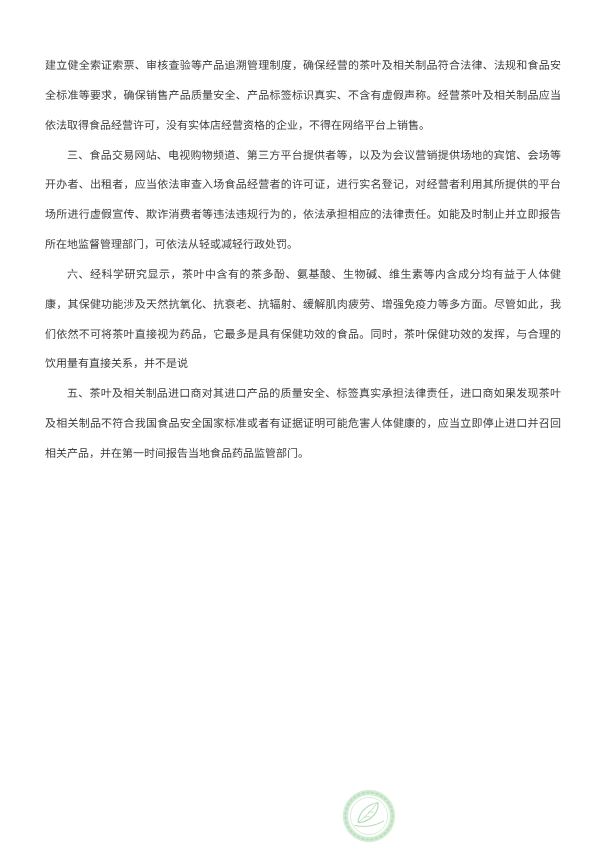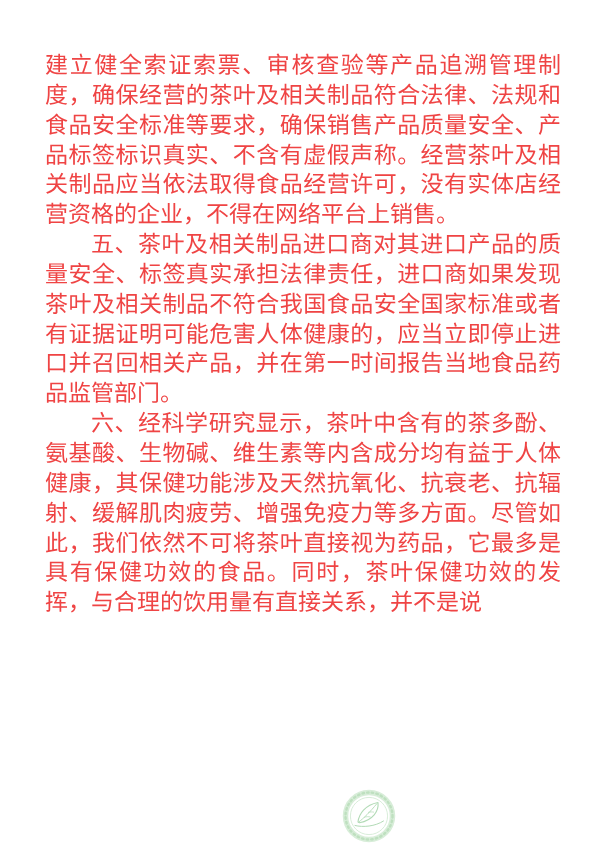--- a/index.html
+++ b/index.html
@@ -13,23 +13,23 @@
     height: 861px;
     background: #ffffff;
     overflow: hidden;
     font-family: "Liberation Serif", "DejaVu Serif", serif;
   }
   .text-block {
     position: absolute;
     left: 45px;
     top: 51px;
     width: 516px;
-    font-size: 23px;
+    font-size: 11px;
     line-height: 29.85px;
-    color: #ef4444;
+    color: #404040;
     text-align: justify;
   }
   .text-block p {
     margin: 0;
     padding: 0;
   }
   .text-block p.indent {
     text-indent: 2em;
   }
   .seal {
@@ -42,22 +42,23 @@
     pointer-events: none;
   }
 </style>
 </head>
 <body>
 
 <div class="page">
 
   <div class="text-block">
     <p>建立健全索证索票、审核查验等产品追溯管理制度，确保经营的茶叶及相关制品符合法律、法规和食品安全标准等要求，确保销售产品质量安全、产品标签标识真实、不含有虚假声称。经营茶叶及相关制品应当依法取得食品经营许可，没有实体店经营资格的企业，不得在网络平台上销售。</p>
+    <p class="indent">三、食品交易网站、电视购物频道、第三方平台提供者等，以及为会议营销提供场地的宾馆、会场等开办者、出租者，应当依法审查入场食品经营者的许可证，进行实名登记，对经营者利用其所提供的平台场所进行虚假宣传、欺诈消费者等违法违规行为的，依法承担相应的法律责任。如能及时制止并立即报告所在地监督管理部门，可依法从轻或减轻行政处罚。</p>
+    <p class="indent">六、经科学研究显示，茶叶中含有的茶多酚、氨基酸、生物碱、维生素等内含成分均有益于人体健康，其保健功能涉及天然抗氧化、抗衰老、抗辐射、缓解肌肉疲劳、增强免疫力等多方面。尽管如此，我们依然不可将茶叶直接视为药品，它最多是具有保健功效的食品。同时，茶叶保健功效的发挥，与合理的饮用量有直接关系，并不是说</p>
     <p class="indent">五、茶叶及相关制品进口商对其进口产品的质量安全、标签真实承担法律责任，进口商如果发现茶叶及相关制品不符合我国食品安全国家标准或者有证据证明可能危害人体健康的，应当立即停止进口并召回相关产品，并在第一时间报告当地食品药品监管部门。</p>
-    <p class="indent">六、经科学研究显示，茶叶中含有的茶多酚、氨基酸、生物碱、维生素等内含成分均有益于人体健康，其保健功能涉及天然抗氧化、抗衰老、抗辐射、缓解肌肉疲劳、增强免疫力等多方面。尽管如此，我们依然不可将茶叶直接视为药品，它最多是具有保健功效的食品。同时，茶叶保健功效的发挥，与合理的饮用量有直接关系，并不是说</p>
   </div>
 
   <div class="seal">
     <svg width="54" height="54" viewBox="0 0 54 54" xmlns="http://www.w3.org/2000/svg">
 
       <circle cx="27" cy="27" r="23.5" fill="none" stroke-width="5.5" stroke="#cfe9d0"></circle>
 
       <circle cx="27" cy="27" r="23.5" fill="none" stroke-width="2.4" stroke-dasharray="1.5 3.2" stroke-linecap="round" stroke="#aed9b0"></circle>
 
       <circle cx="27" cy="27" r="18.6" stroke-width="1" fill="#ffffff" stroke="#cfe9d0"></circle>

